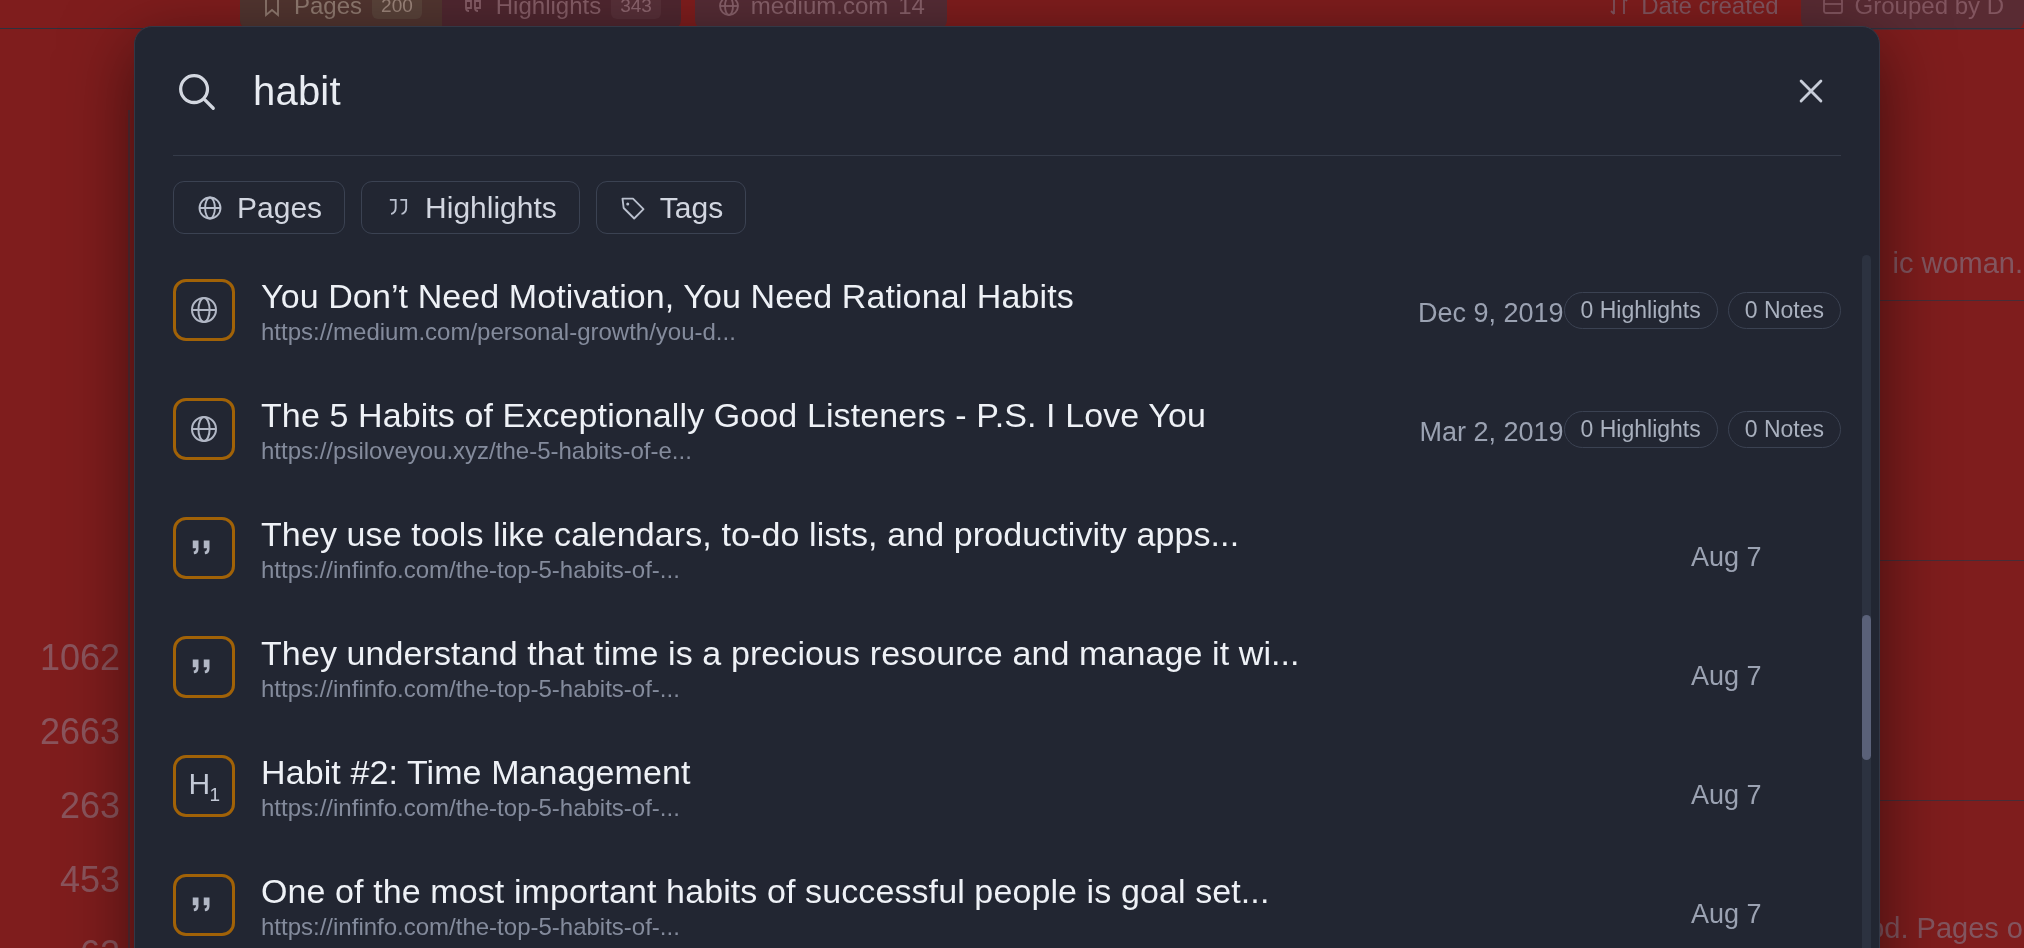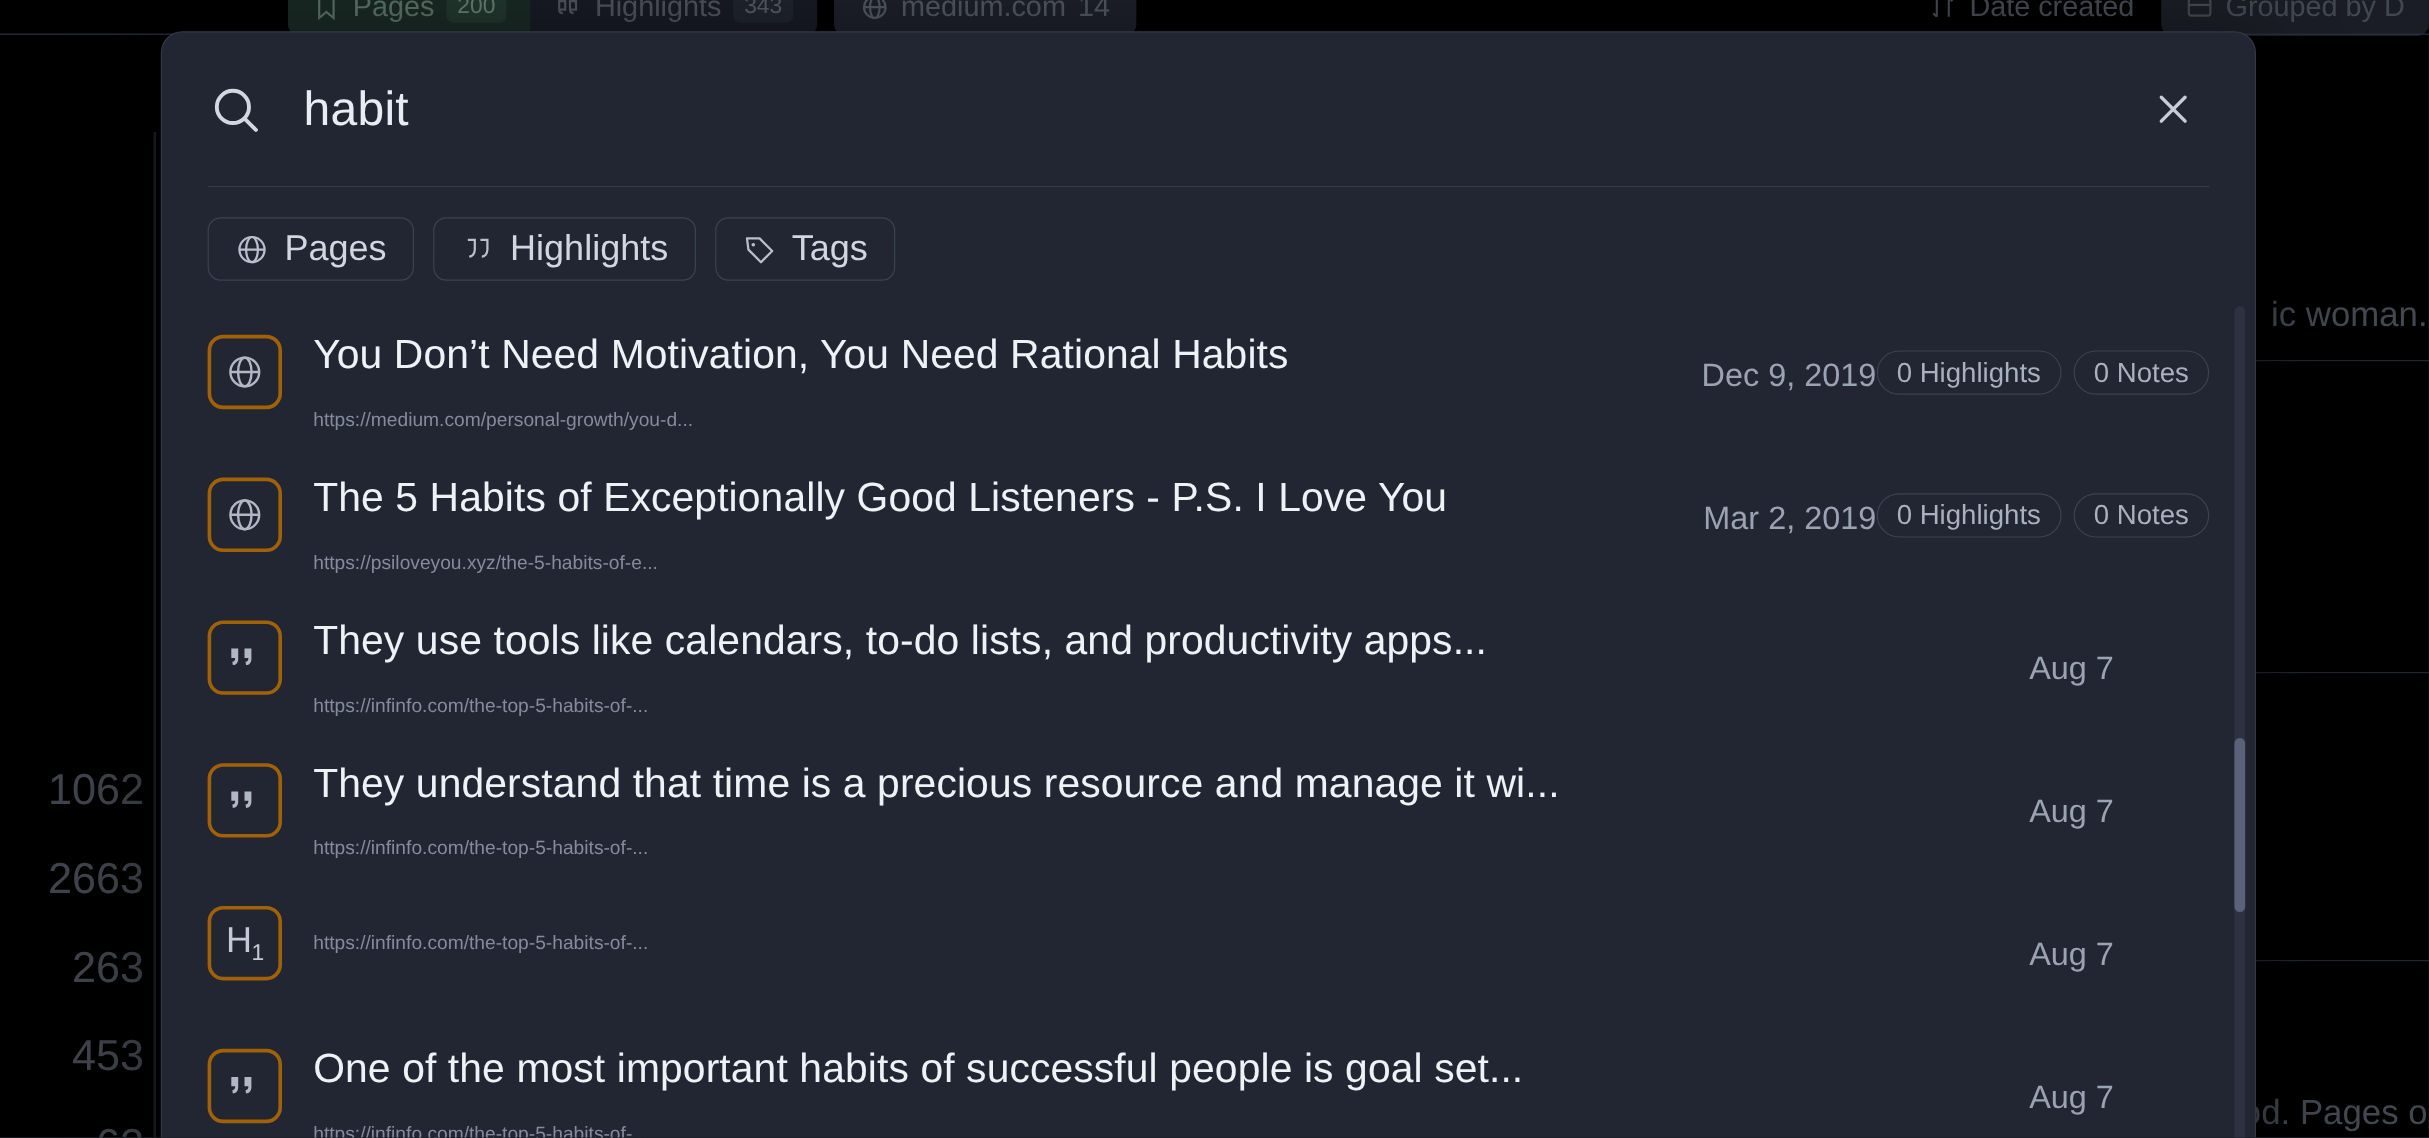--- a/index.html
+++ b/index.html
@@ -10,21 +10,21 @@
     overflow: hidden;
     background: #242833;
     font-family: "Liberation Sans", sans-serif;
     -webkit-font-smoothing: antialiased;
   }
 
   #app {
     position: relative;
     width: 2024px;
     height: 948px;
-    background: #000000;
+    background: #7f1d1d;
   }
 
   
   .bg-layer { position: absolute; inset: 0; }
 
   .bg-toolbar {
     position: absolute;
     top: -22px;
     left: 0;
     right: 0;
@@ -269,22 +269,22 @@
   .res-title {
     font-size: 34px;
     color: #eef1f6;
     line-height: 1.18;
     white-space: nowrap;
     overflow: hidden;
     text-overflow: ellipsis;
     letter-spacing: .1px;
   }
   .res-url {
-    margin-top: 26px;
-    font-size: 16px;
+    margin-top: 2px;
+    font-size: 24px;
     color: #848b9c;
     white-space: nowrap;
     overflow: hidden;
     text-overflow: ellipsis;
   }
 
   .res-meta {
     flex: 0 0 auto;
     display: flex;
     flex-direction: row;
@@ -523,20 +523,21 @@
         <div class="res-meta">
           <div class="res-date centered">Aug 7</div>
         </div>
       </div>
 
       <div class="result-row">
         <span class="res-icon">
           <span class="h1txt">H<sub>1</sub></span>
         </span>
         <div class="res-main">
+          <div class="res-title">Habit #2: Time Management</div>
           <div class="res-url">https://infinfo.com/the-top-5-habits-of-...</div>
         </div>
         <div class="res-meta">
           <div class="res-date centered">Aug 7</div>
         </div>
       </div>
 
       <div class="result-row">
         <span class="res-icon">
           <svg width="30" height="30" viewBox="0 0 24 24" fill="currentColor">

